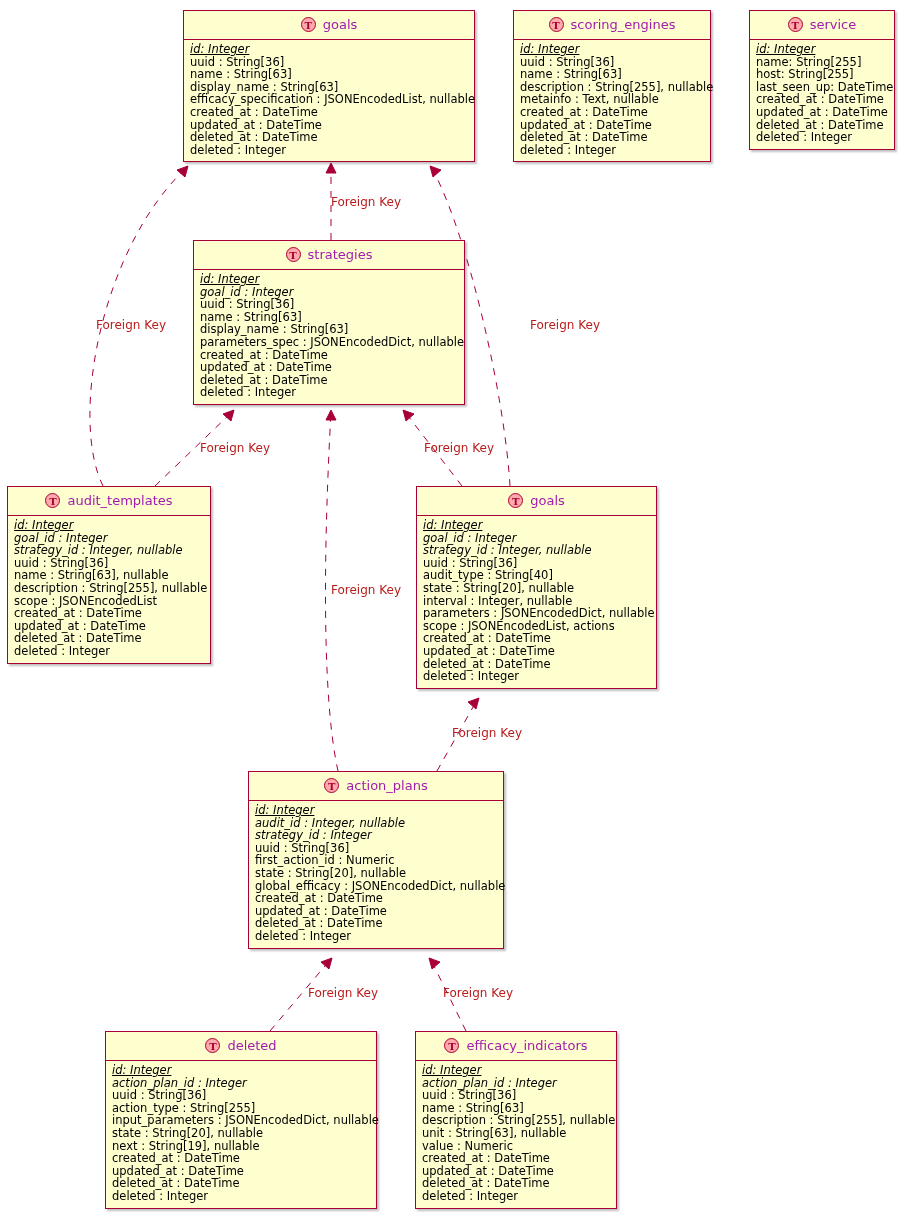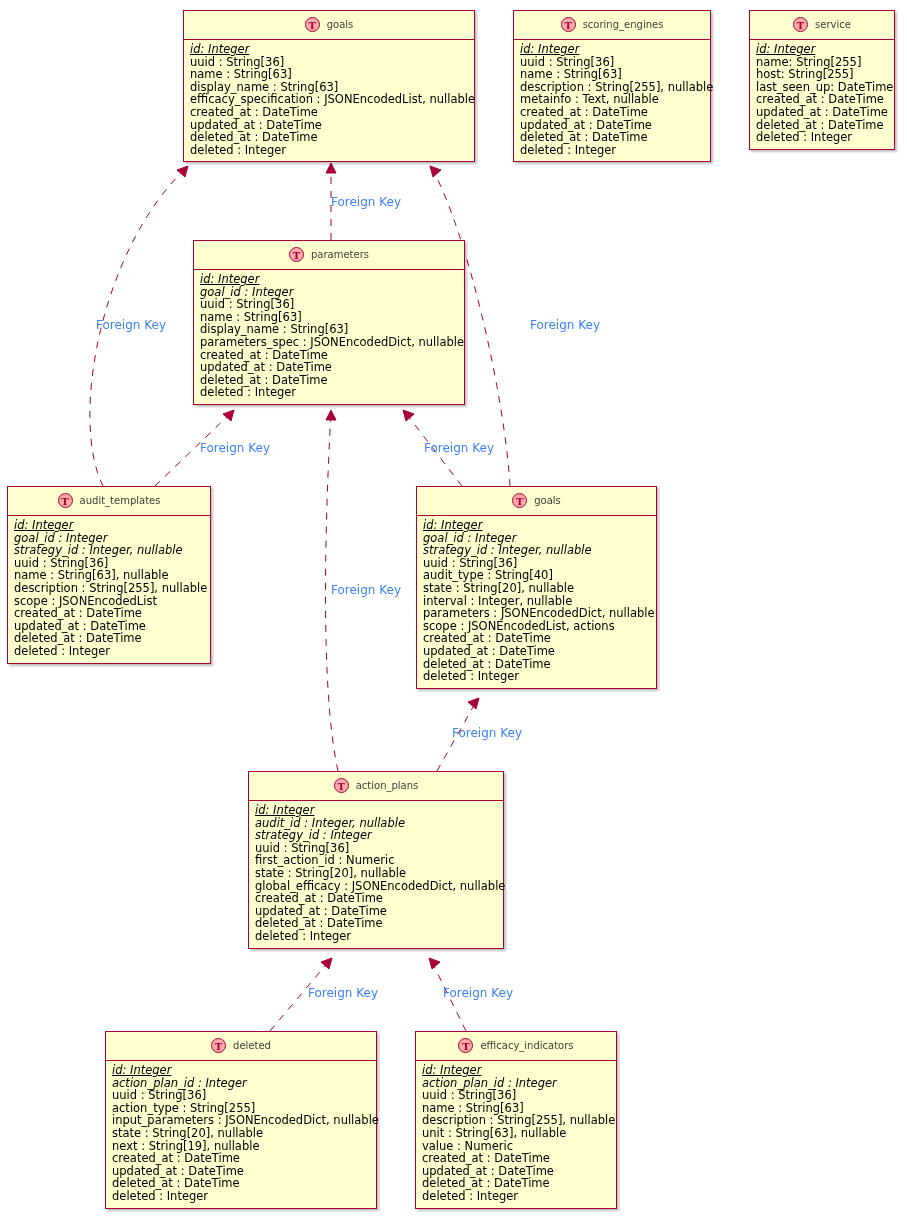--- a/index.html
+++ b/index.html
@@ -36,22 +36,22 @@
   }
   .entity-header {
     display: flex;
     align-items: center;
     justify-content: center;
     gap: 7px;
     padding: 6px 8px 7px 8px;
     border-bottom: 1px solid #A80036;
   }
   .entity-title {
-    font-size: 10px;
-    color: #404040;
+    font-size: 13px;
+    color: #a21caf;
     white-space: nowrap;
   }
   .type-badge {
     width: 15px;
     height: 15px;
     border-radius: 50%;
     background: #FFAAAA;
     border: 1px solid #A80036;
     color: #A80036;
     font-size: 10px;
@@ -73,21 +73,21 @@
   .field.pk {
     text-decoration: underline;
     font-style: italic;
   }
   .field.fk {
     font-style: italic;
   }
   .edge-label {
     position: absolute;
     font-size: 12px;
-    color: #3b82f6;
+    color: #b91c1c;
     white-space: nowrap;
     font-family: "DejaVu Sans", sans-serif;
     text-align: right;
   }
 </style>
 </head>
 <body>
 
 <div id="canvas">
   <svg class="links" viewBox="0 0 907 1224">
@@ -165,21 +165,21 @@
         <div class="field">last_seen_up: DateTime</div>
         <div class="field">created_at : DateTime</div>
         <div class="field">updated_at : DateTime</div>
         <div class="field">deleted_at : DateTime</div>
         <div class="field">deleted : Integer</div>
       </div>
     </div>
     <div class="entity" style="left: 193px; top: 240px; width: 272px;">
       <div class="entity-header">
         <div class="type-badge">T</div>
-        <div class="entity-title">parameters</div>
+        <div class="entity-title">strategies</div>
       </div>
       <div class="entity-fields">
         <div class="field pk">id: Integer</div>
         <div class="field fk">goal_id : Integer</div>
         <div class="field">uuid : String[36]</div>
         <div class="field">name : String[63]</div>
         <div class="field">display_name : String[63]</div>
         <div class="field">parameters_spec : JSONEncodedDict, nullable</div>
         <div class="field">created_at : DateTime</div>
         <div class="field">updated_at : DateTime</div>

